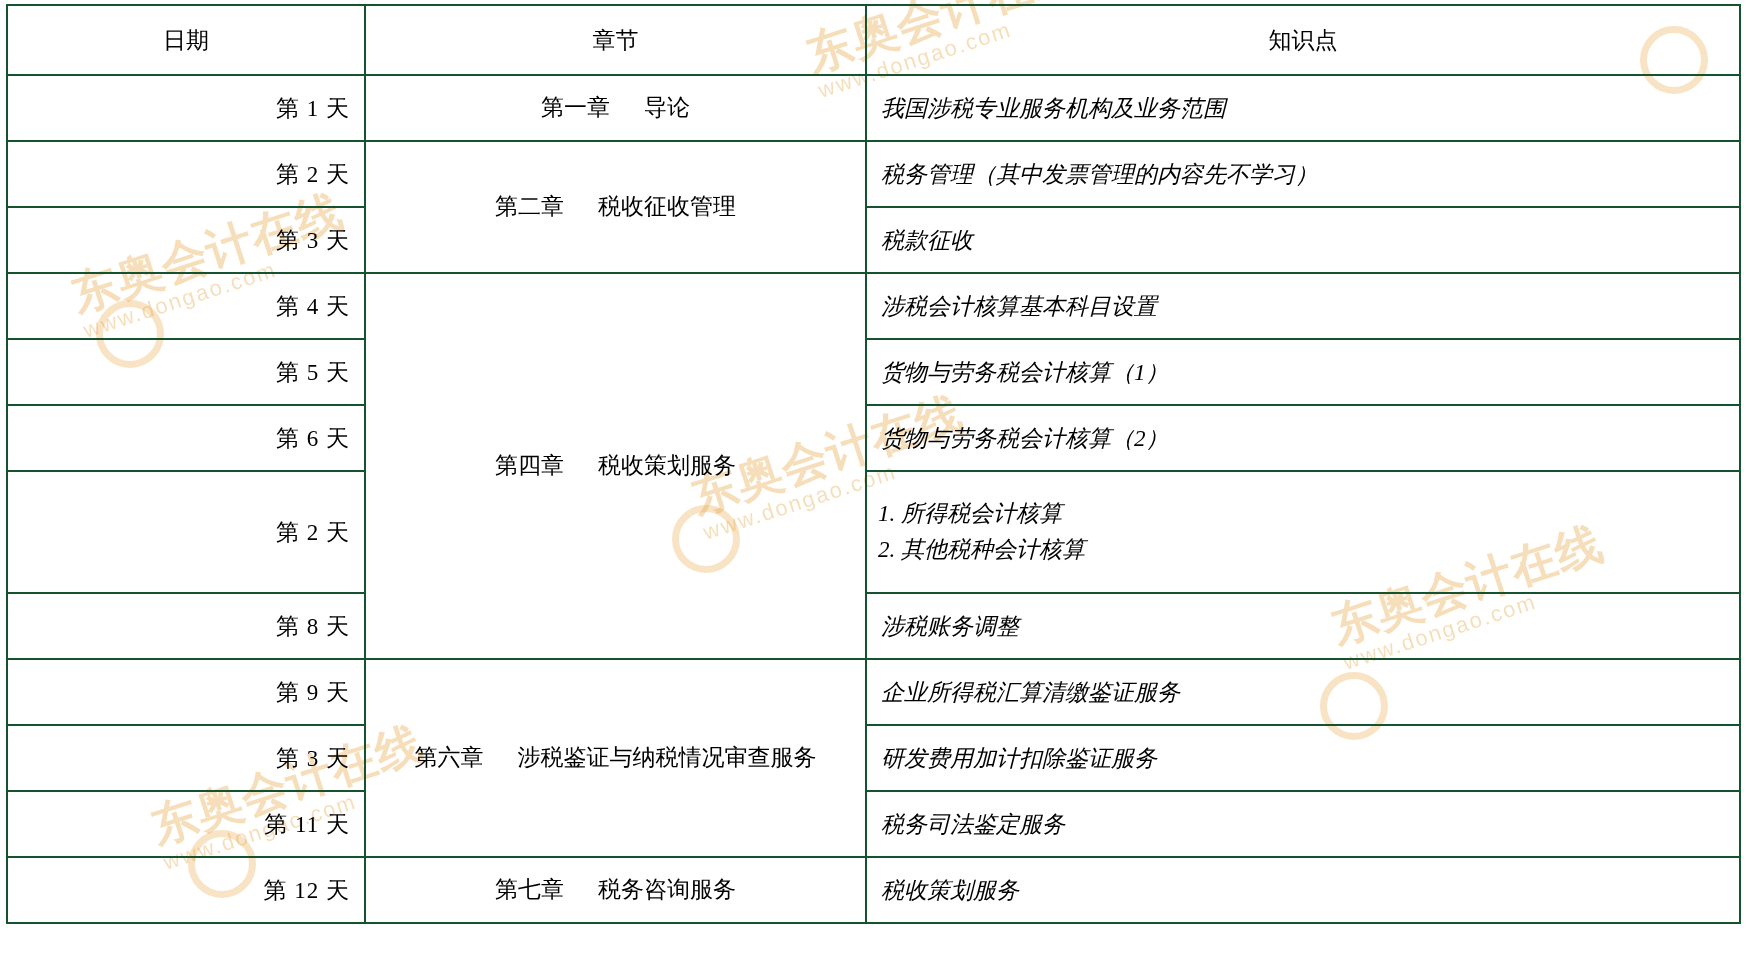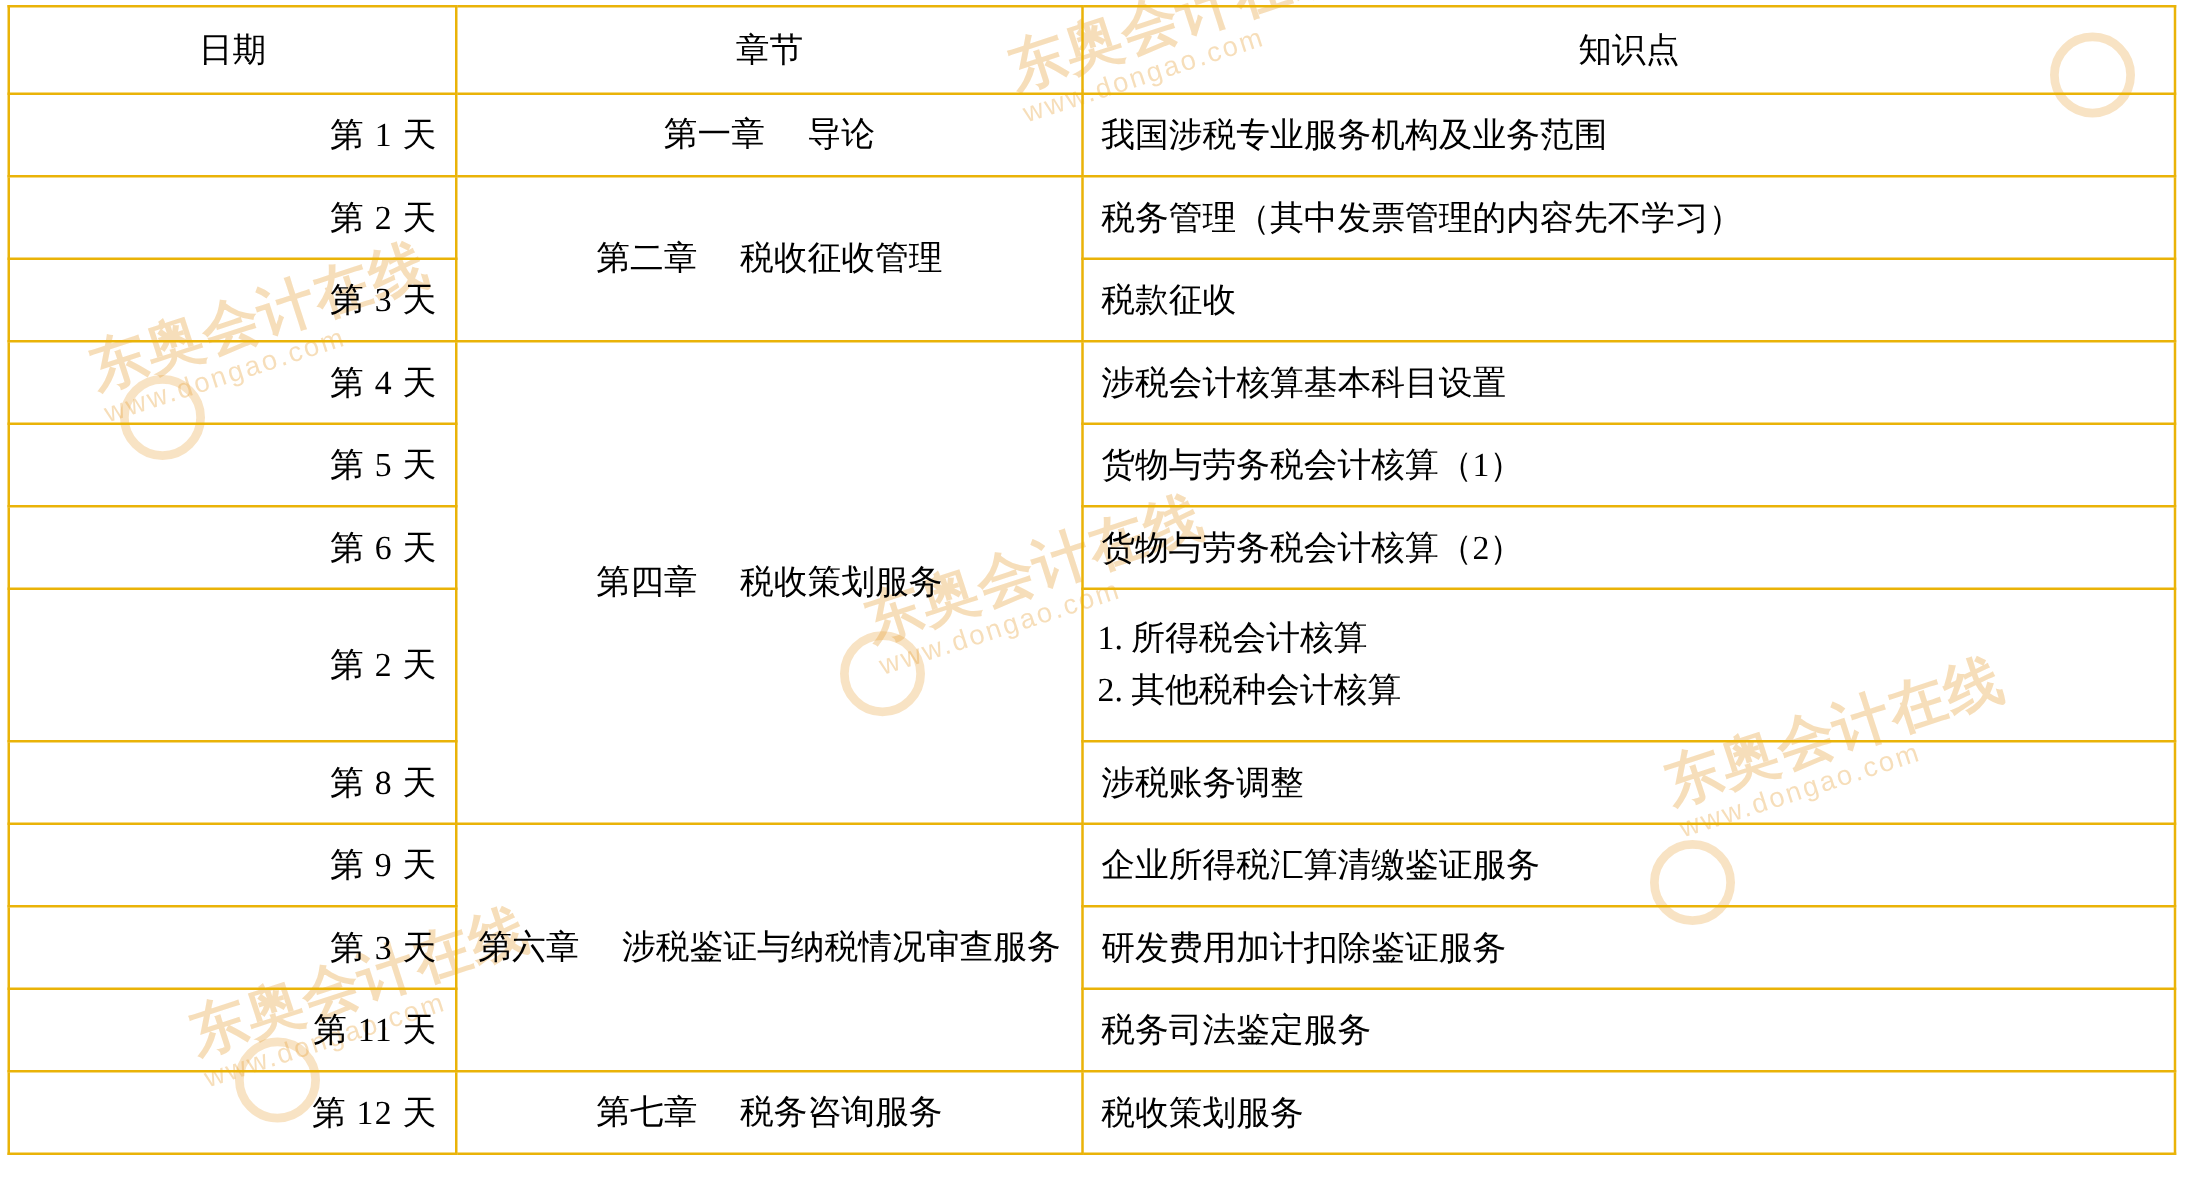--- a/index.html
+++ b/index.html
@@ -77,23 +77,23 @@
     width: 1733px;
     margin: 4px 0 0 6px;
     table-layout: fixed;
   }
   table.schedule col.c-date    { width: 358px; }
   table.schedule col.c-chapter { width: 501px; }
   table.schedule col.c-topic   { width: 874px; }
 
   table.schedule th,
   table.schedule td {
-    border: 2px solid #eab308;
+    border: 2px solid #14532d;
     padding: 0 14px;
-    font-size: 27px;
+    font-size: 23px;
     font-weight: normal;
     background: transparent;
   }
   th.hdr {
     text-align: center;
     height: 68px;
     font-size: 33px;
   }
   td.date {
     text-align: right;
@@ -107,20 +107,21 @@
     padding-left: 34px;
     line-height: 1.45;
   }
   td.chapter .ch-name { display: inline; }
   td.chapter .ch-gap { display: inline-block; width: 34px; }
   td.topic {
     text-align: left;
     vertical-align: middle;
     padding-left: 18px;
     height: 64px;
+    font-style: italic;
   }
   td.topic.two-line {
     height: 120px;
     line-height: 1.55;
     padding-left: 11px;
   }
   td.topic .line { display: block; }
   .nowrap { white-space: nowrap; }
 </style>
 </head>

